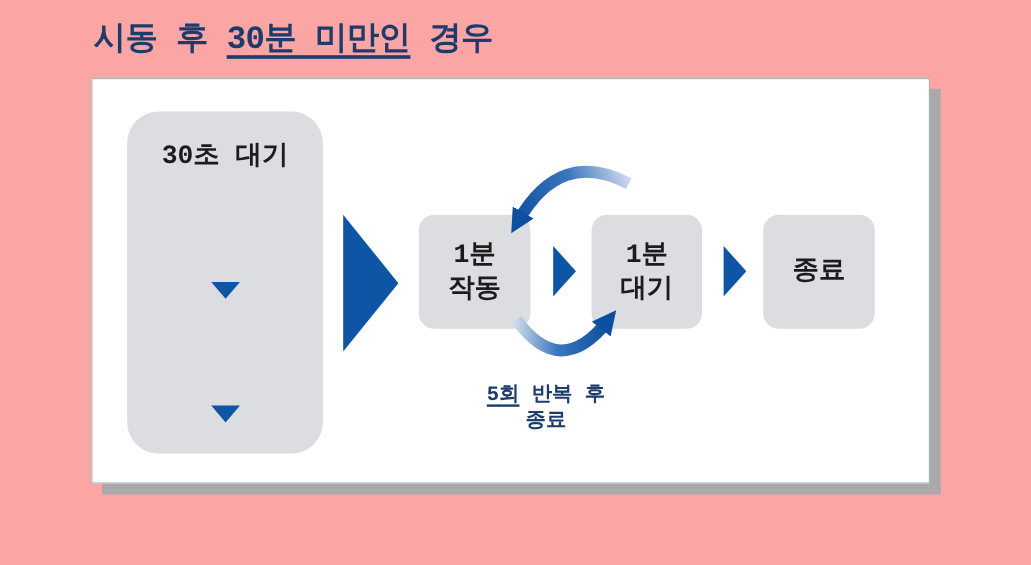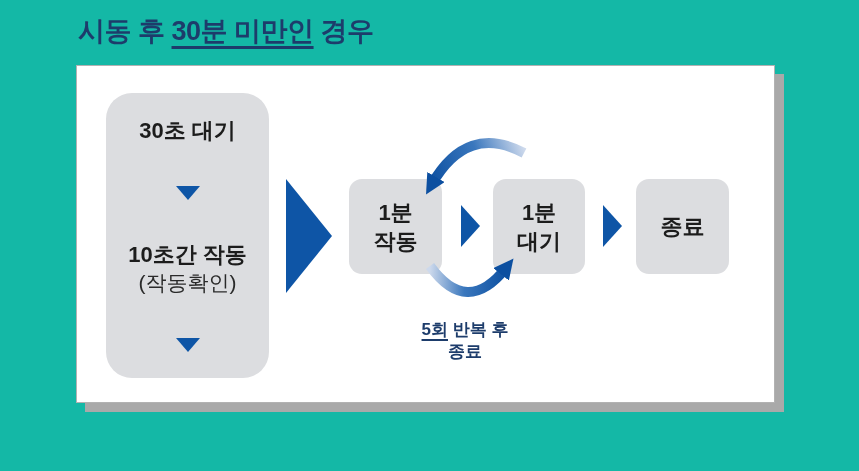--- a/index.html
+++ b/index.html
@@ -7,22 +7,22 @@
     --blue:#0e55a6;
     --loop-dark:#0c4fa0;
     --loop-light:#cdd9ec;
     --box-gray:#dcdde0;
     --shadow-gray:#a9a9a9;
     --border-gray:#b2b2b2;
     --text-dark:#1c1c1c;
   }
   html,body{margin:0;padding:0;background:#ffffff;}
   .canvas{
-    position:relative;width:859px;height:471px;background:#14b8a6;overflow:hidden;
-    font-family:Liberation Sans, sans-serif;
+    position:relative;width:859px;height:471px;background:#fca5a5;overflow:hidden;
+    font-family:Liberation Mono, monospace;
   }
   
   .page-title{
     position:absolute;left:78px;top:13px;margin:0;
     font-size:27px;font-weight:700;color:var(--navy);letter-spacing:-0.5px;
     white-space:pre;
   }
   .page-title .u{
     text-decoration:underline;
     text-decoration-thickness:2.5px;
@@ -70,43 +70,39 @@
     position:absolute;top:139px;width:0;height:0;
     border-top:21px solid transparent;border-bottom:21px solid transparent;
     border-left:19px solid var(--blue);
   }
   .tri-right.a1{left:384px;}
   .tri-right.a2{left:526px;}
   
   .loop-svg{position:absolute;left:324px;top:55px;width:145px;height:210px;overflow:visible;}
   
   .loop-caption{
-    position:absolute;left:308px;top:253px;width:160px;
+    position:absolute;left:298px;top:253px;width:160px;
     text-align:center;font-size:17px;font-weight:700;color:var(--navy);line-height:22px;
   }
   .loop-caption .u{
     text-decoration:underline;text-decoration-thickness:1.5px;text-underline-offset:4px;
   }
 </style>
 </head>
 <body>
 
 <div class="canvas">
 
   <h1 class="page-title"><span>시동 후 </span><span class="u">30분 미만인</span><span> 경우</span></h1>
 
   <div class="container">
 
     <div class="prep-panel">
       <div class="prep-step">30초 대기</div>
       <div class="tri-down"></div>
-      <div class="prep-step">
-        <span>10초간 작동</span>
-        <span class="sub">(작동확인)</span>
-      </div>
       <div class="tri-down"></div>
     </div>
 
     <div class="big-arrow"></div>
 
     <div class="flow-box b1">
       <span>1분</span>
       <span>작동</span>
     </div>
     <div class="tri-right a1"></div>

